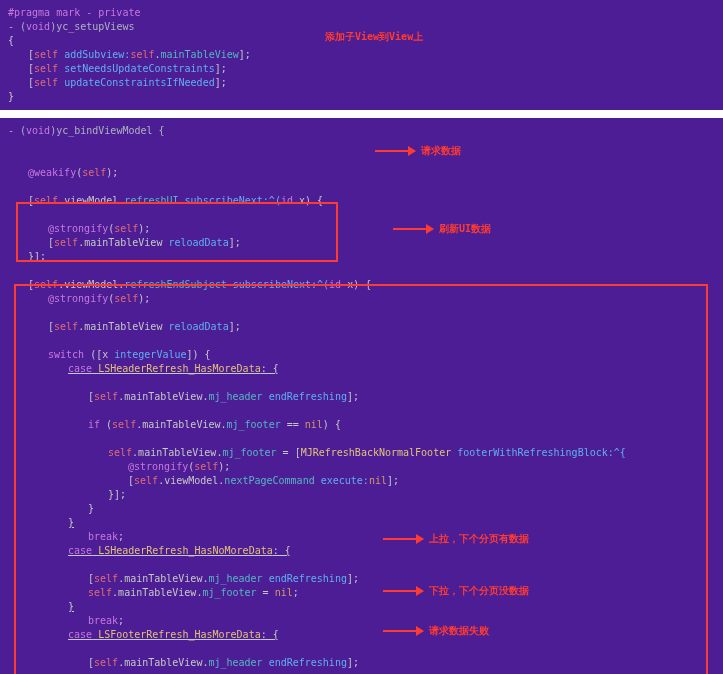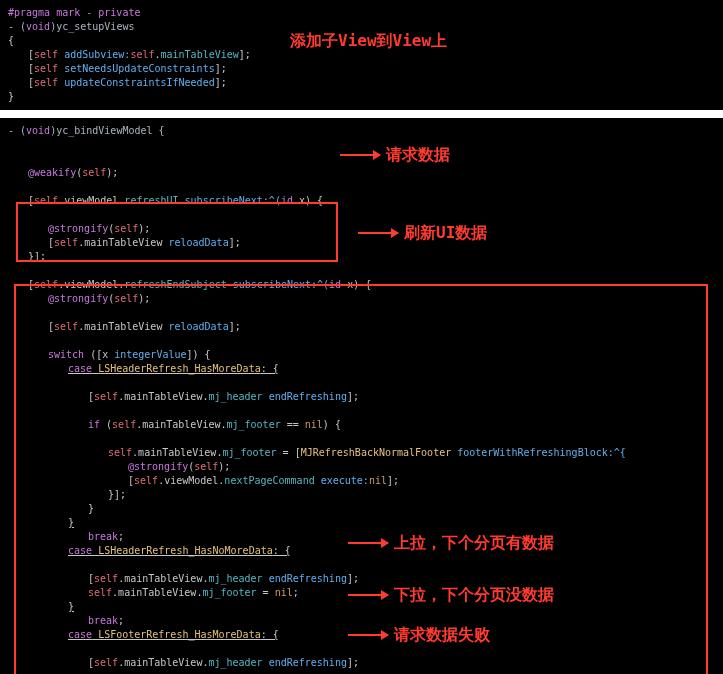--- a/index.html
+++ b/index.html
@@ -4,21 +4,21 @@
 <style>
 * { margin: 0; padding: 0; box-sizing: border-box; }
 body {
   background: #fff;
   font-family: Menlo, Monaco, Consolas, monospace;
   font-size: 10px;
   line-height: 1.4;
   width: 723px;
 }
 .code-block {
-  background: #000000;
+  background: #4c1d95;
   color: #c5c8c6;
   padding: 6px 8px;
   position: relative;
   margin-bottom: 8px;
 }
 .line { white-space: pre; position: relative; }
 .k-preproc { color: #c678dd; }
 .k-type { color: #c678dd; }
 .k-keyword { color: #c678dd; }
 .k-self { color: #e06c75; }
@@ -26,25 +26,26 @@
 .k-prop { color: #56b6c2; }
 .k-nil { color: #d19a66; }
 .k-case { color: #c678dd; }
 .k-enum { color: #e5c07b; }
 .k-break { color: #c678dd; }
 .k-punct { color: #abb2bf; }
 .k-fn { color: #e5c07b; }
 .annotation {
   position: absolute;
   color: #ff3b30;
-  font-size: 16px;
+  font-size: 10px;
   font-weight: bold;
   display: flex;
   align-items: center;
   gap: 6px;
+  margin-left: 35px;
 }
 .arrow {
   display: inline-block;
   width: 40px;
   height: 2px;
   background: #ff3b30;
   position: relative;
 }
 .arrow::after {
   content: '';

